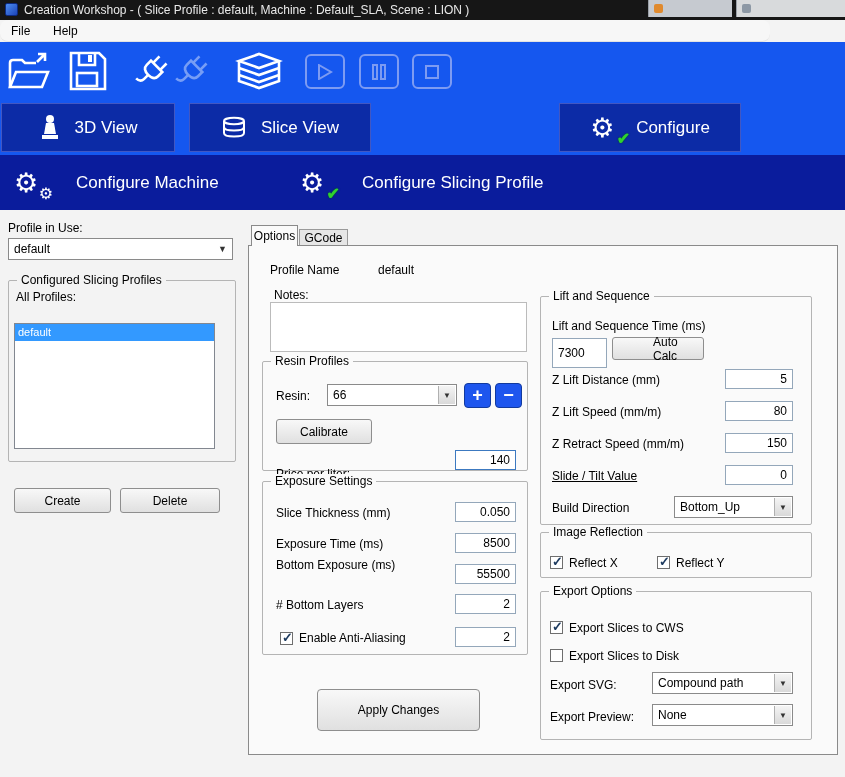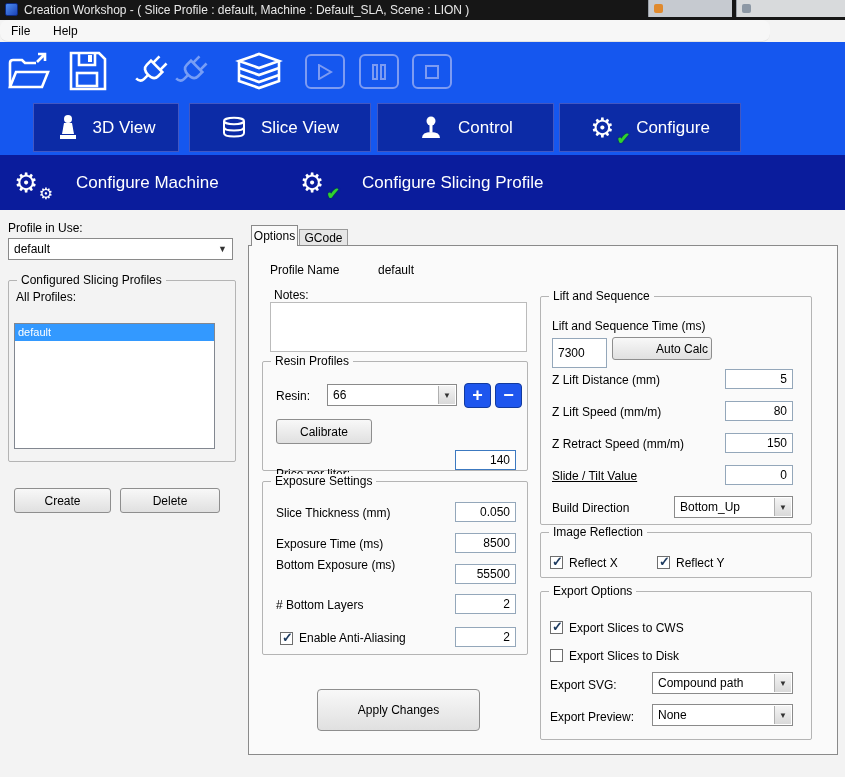--- a/index.html
+++ b/index.html
@@ -138,45 +138,37 @@
       </svg>
     </span>
     <span class="mediabox" style="left:412px;top:12px;">
       <svg width="16" height="16" viewBox="0 0 16 16">
         <rect x="2" y="2" width="12" height="12" fill="none" stroke="#7d9bf2" stroke-width="2"></rect>
       </svg>
     </span>
   </div>
 
   <div class="nav1">
-    <div class="navbtn" style="left:1px;width:146px;margin-left:32px;">
+    <div class="navbtn" style="left:1px;width:174px;">
       <svg width="22" height="27" viewBox="0 0 22 27">
         <circle cx="11" cy="5" r="4" fill="#fff"></circle>
         <path d="M7 9 L5 20 H17 L15 9 Z" fill="#fff"></path>
         <rect x="3" y="21" width="16" height="4" fill="#fff"></rect>
       </svg>
       <span>3D View</span>
     </div>
     <div class="navbtn" style="left:189px;width:182px;">
       <svg width="26" height="26" viewBox="0 0 26 26">
         <g stroke="#fff" stroke-width="2" fill="none">
           <ellipse cx="13" cy="6" rx="10" ry="3.2"></ellipse>
           <path d="M3 6 V18 q0 3.5 10 3.5 q10 0 10 -3.5 V6"></path>
           <path d="M3 12 q0 3.5 10 3.5 q10 0 10 -3.5"></path>
         </g>
       </svg>
       <span>Slice View</span>
-    </div>
-    <div class="navbtn" style="left:377px;width:177px;">
-      <svg width="26" height="26" viewBox="0 0 26 26">
-        <circle cx="13" cy="6" r="4.5" fill="#fff"></circle>
-        <path d="M13 10 V17" stroke="#fff" stroke-width="3"></path>
-        <path d="M4 23 q0 -6 9 -6 q9 0 9 6 z" fill="#fff"></path>
-      </svg>
-      <span>Control</span>
     </div>
     <div class="navbtn" style="left:559px;width:182px;">
       <span class="gearwrap">
         <span class="gear-main">⚙</span>
         <span class="gear-check">✔</span>
       </span>
       <span>Configure</span>
     </div>
   </div>
 
@@ -252,21 +244,21 @@
   <span class="lbl" style="left:299px;top:631px;">Enable Anti-Aliasing</span>
   <input class="tb num" style="left: 455px; top: 627px; width: 61px; height: 20px;" value="2">
 
   <div class="btn" style="left:317px;top:689px;width:163px;height:42px;border-radius:4px;">Apply Changes</div>
 
   <div class="groupbox" style="left:540px;top:296px;width:272px;height:229px;">
     <span class="legend">Lift and Sequence</span>
   </div>
   <span class="lbl" style="left:552px;top:319px;">Lift and Sequence Time (ms)</span>
   <input class="tb" style="left: 552px; top: 338px; width: 55px; height: 30px;" value="7300">
-  <div class="btn" style="left:612px;top:337px;width:100px;height:23px;padding-left:40px;">Auto Calc</div>
+  <div class="btn" style="left:612px;top:337px;width:92px;height:23px;padding-left:40px;">Auto Calc</div>
   <span class="lbl" style="left:552px;top:373px;">Z Lift Distance (mm)</span>
   <input class="tb num" style="left: 725px; top: 369px; width: 68px; height: 20px;" value="5">
   <span class="lbl" style="left:552px;top:405px;">Z Lift Speed (mm/m)</span>
   <input class="tb num" style="left: 725px; top: 401px; width: 68px; height: 20px;" value="80">
   <span class="lbl" style="left:552px;top:437px;">Z Retract Speed (mm/m)</span>
   <input class="tb num" style="left: 725px; top: 433px; width: 68px; height: 20px;" value="150">
   <span class="lbl" style="left:552px;top:469px;text-decoration:underline;">Slide / Tilt Value</span>
   <input class="tb num" style="left: 725px; top: 465px; width: 68px; height: 20px;" value="0">
   <span class="lbl" style="left:552px;top:501px;">Build Direction</span>
   <div class="combo" style="left:674px;top:496px;width:119px;height:22px;">

